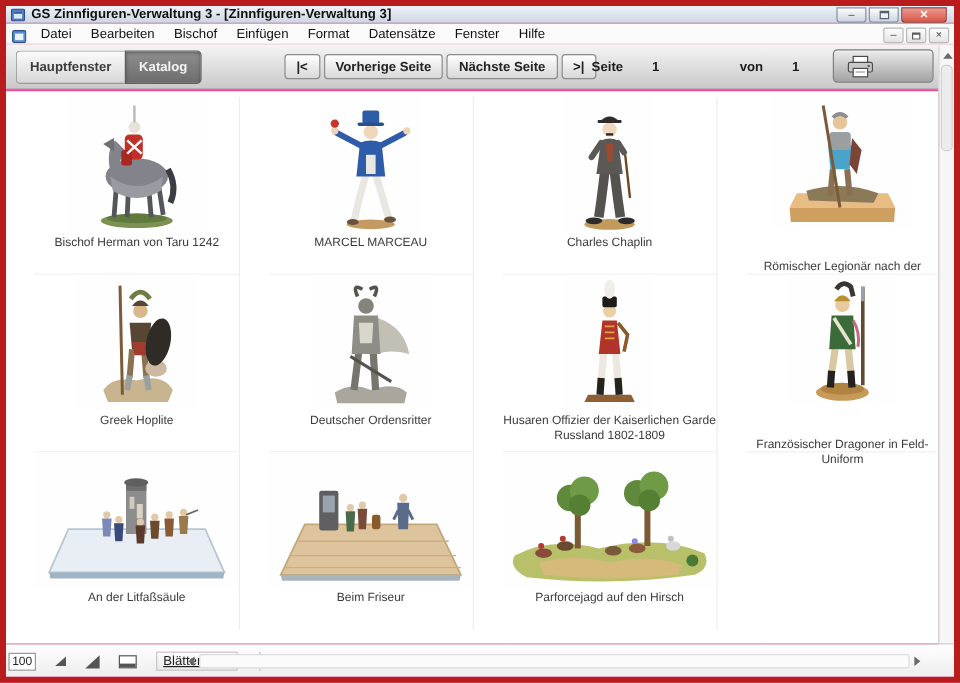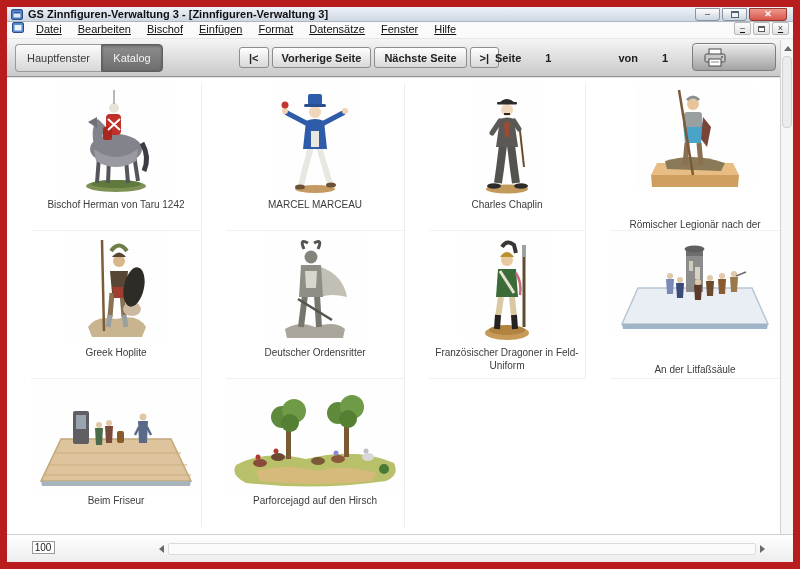--- a/index.html
+++ b/index.html
@@ -1,61 +1,61 @@
 <!DOCTYPE html>
 <html style="--close-red: #d6564a; --tab-active: #6d6d6d;"><head>
 <meta charset="utf-8">
 <style>
   html,body{margin:0;padding:0;background:#9a9a9a;}
   *{box-sizing:border-box;}
   .window{
-    position:relative;width:800px;height:569px;background:#e5e5e5;
-    border:7px solid #b91c1c;overflow:hidden;
+    position:relative;width:800px;height:569px;background:#ec4899;
+    border:5px solid #b91c1c;overflow:hidden;
     font-family:"Liberation Sans",sans-serif;
   }
   
   .titlebar{
     height:15px;display:flex;align-items:center;padding:0 2px;
     background:linear-gradient(#eef3f9,#cdd6e2);
     border-bottom:1px solid #aeb6c2;
   }
   .app-icon{width:12px;height:11px;flex:0 0 auto;margin-left:2px;}
   .titlebar .title{font-size:11px;font-weight:bold;color:#101010;margin-left:5px;white-space:nowrap;line-height:13px;}
   .winbtns{margin-left:auto;display:flex;gap:2px;padding-right:4px;}
   .winbtn{
     width:25px;height:13px;border:1px solid #8a93a2;border-radius:0 0 3px 3px;
     background:linear-gradient(#fdfdfd,#ccd4e0);display:flex;align-items:center;justify-content:center;
     font-size:9px;line-height:9px;color:#333;cursor:default;
   }
   .winbtn.close{width:38px;background:linear-gradient(#f0998d,var(--close-red,#d6564a));color:#fff;border-color:#953a30;font-weight:bold;}
   .restore-glyph{width:8px;height:7px;border:1px solid #55616e;border-top-width:2px;background:#eef2f8;}
   
   .menubar{
-    height:17px;background:#fafafa;display:flex;align-items:flex-start;
-    font-size:11px;color:#111;padding-left:3px;border-bottom:1px solid #e7e7e7;text-decoration:underline;
+    height:17px;background:#fafafa;display:flex;align-items:flex-end;
+    font-size:11px;color:#111;padding-left:3px;border-bottom:1px solid #e7e7e7;
   }
   .mdi-icon{width:12px;height:11px;margin:0 4px 0 2px;}
   .menuitem{padding:1px 8px;cursor:default;}
   .mdibtns{margin-left:auto;display:flex;gap:2px;padding-right:4px;}
   .mdibtn{
     width:17px;height:13px;border:1px solid #b8b8b8;border-radius:2px;
     background:linear-gradient(#fdfdfd,#e3e3e3);display:flex;align-items:center;justify-content:center;
     font-size:9px;line-height:9px;color:#444;
   }
   .mdi-restore-glyph{width:7px;height:6px;border:1px solid #5a5a5a;border-top-width:2px;background:#fff;}
   
   .toolbar{
     position:relative;height:38px;
     background:linear-gradient(#f5f5f5,#c9c9c9);
     border-bottom:1px solid #949494;
   }
   .tabs{position:absolute;left:8px;top:5px;height:28px;display:flex;}
   .tab{
     min-width:62px;padding:0 11px;display:flex;align-items:center;justify-content:center;
-    font-size:11px;font-weight:normal;color:#3c3c3c;
+    font-size:11px;font-weight:bold;color:#3c3c3c;
     background:linear-gradient(#fbfbfb,#d7d7d7);border:1px solid #9a9a9a;cursor:default;
   }
   .tab:first-child{border-radius:4px 0 0 4px;border-right:none;}
   .tab.active{
     background:linear-gradient(#8e8e8e,var(--tab-active,#6d6d6d));
     color:#f3f3f3;border-color:#5e5e5e;border-radius:0 4px 4px 0;
     box-shadow:inset 0 1px 3px rgba(0,0,0,.35);
   }
   .nav{position:absolute;left:232px;top:8px;display:flex;gap:3px;}
   .navbtn{
@@ -95,21 +95,21 @@
     background:#f6f6f6;border-left:1px solid #d2d2d2;
   }
   .vrail .arr{position:absolute;left:0;width:13px;height:13px;display:flex;align-items:center;justify-content:center;}
   .vrail .arr.up{top:2px;} .vrail .arr.down{bottom:0;}
   .vthumb{position:absolute;left:1px;top:16px;width:10px;height:72px;background:#ececec;border:1px solid #d0d0d0;border-radius:4px;}
   
   .statusbar{
     position:absolute;left:0;right:0;bottom:0;height:28px;
     background:linear-gradient(#ffffff,#ededed);border-top:1px solid #cfcfcf;
   }
-  .statusctrls{position:absolute;left:2px;bottom:5px;height:16px;display:flex;align-items:center;gap:16px;flex-direction:column;}
+  .statusctrls{position:absolute;left:2px;bottom:5px;height:16px;display:flex;align-items:center;gap:16px;}
   .zoombox{
     width:23px;height:15px;border:1px solid #9a9a9a;background:#fff;font-size:10px;color:#222;
     display:flex;align-items:center;justify-content:center;
   }
   .zoom-sm{width:0;height:0;border-left:9px solid transparent;border-bottom:8px solid #555;}
   .zoom-lg{width:0;height:0;border-left:12px solid transparent;border-bottom:11px solid #555;}
   .statusicon{width:15px;height:11px;border:1px solid #555;background:#fff;position:relative;}
   .statusicon:after{content:"";position:absolute;left:0;right:0;bottom:0;height:3px;background:#555;}
   .modedrop{
     height:16px;min-width:68px;display:flex;align-items:center;justify-content:space-between;
@@ -313,20 +313,36 @@
  <path d="M40 60 L36 92 M52 60 L54 92" stroke="#76766e" stroke-width="6" fill="none"></path>
  <path d="M56 32 Q78 40 82 62 Q66 58 56 62 Z" fill="#c2bfb4"></path>
  <path d="M36 30 L56 30 L58 62 L34 62 Z" fill="#8e8e86"></path>
  <path d="M40 36 L52 36 L51 53 L41 53 Z" fill="#d9d6cc"></path>
  <circle cx="46" cy="22" r="6.5" fill="#84847c"></circle>
  <path d="M39 14 Q34 3 43 8 M53 14 Q58 3 49 8" stroke="#55534d" stroke-width="3" fill="none"></path>
  <path d="M33 64 L67 85" stroke="#55534d" stroke-width="2.5"></path>
 </svg>
           </div>
           <div class="caption">Deutscher Ordensritter</div>
+        </div>
+        <div class="cell">
+          <div class="figure">
+            <svg width="72" height="108" viewBox="0 0 72 108">
+ <path d="M18 96 L54 96 L57 102 L15 102 Z" fill="#8d5f33"></path>
+ <path d="M31 62 L29 84 M41 62 L43 84" stroke="#ece8e0" stroke-width="6" fill="none"></path>
+ <path d="M29 82 L28 96 M43 82 L44 96" stroke="#26231f" stroke-width="6" fill="none"></path>
+ <path d="M30 34 L42 34 L45 62 L27 62 Z" fill="#b23329"></path>
+ <path d="M32 39 L40 39 M32 44 L40 44 M32 49 L40 49" stroke="#d8a83c" stroke-width="1.6"></path>
+ <path d="M43 36 L51 46 L48 60" stroke="#8a5a28" stroke-width="3" fill="none"></path>
+ <circle cx="36" cy="26" r="5.5" fill="#edcfa6"></circle>
+ <rect x="30" y="14" width="12" height="9" rx="1.5" fill="#1e1b18"></rect>
+ <ellipse cx="36" cy="8" rx="4.5" ry="8" fill="#efeee8"></ellipse>
+</svg>
+          </div>
+          <div class="caption">Husaren Offizier der Kaiserlichen Garde Russland 1802-1809</div>
         </div>
         <div class="cell">
           <div class="figure">
             <svg width="90" height="108" viewBox="0 0 90 108">
  <ellipse cx="45" cy="98" rx="22" ry="7" fill="#c79a58"></ellipse>
               <ellipse cx="45" cy="95" rx="18" ry="5" fill="#b08340"></ellipse>
  <path d="M39 62 L36 82 M50 62 L52 82" stroke="#d9c9a2" stroke-width="6" fill="none"></path>
  <path d="M36 80 L35 94 M52 80 L53 94" stroke="#24221f" stroke-width="6" fill="none"></path>
  <path d="M36 34 L54 34 L56 62 L34 62 Z" fill="#3c6b3a"></path>
  <path d="M38 36 L52 58" stroke="#e8e2d2" stroke-width="3"></path>

